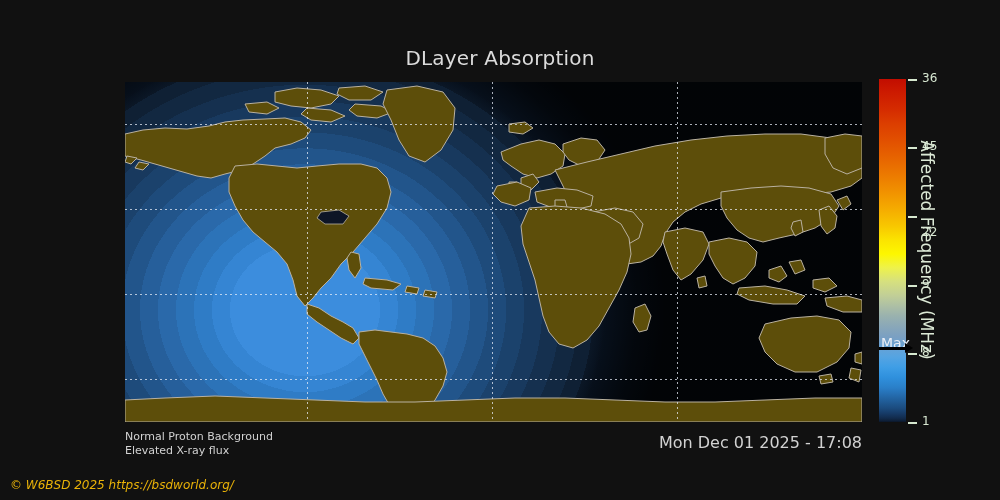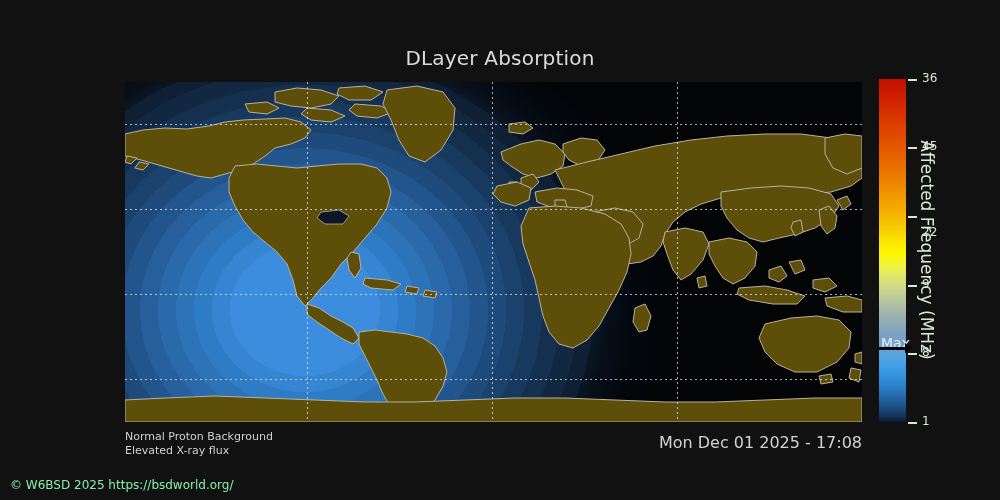--- a/index.html
+++ b/index.html
@@ -248,21 +248,22 @@
     font-size: 16px;
     color: #d2d2d2;
     font-family: "DejaVu Sans", sans-serif;
   }
 
   .copyright {
     position: absolute;
     left: 10px;
     top: 478px;
     font-size: 12px;
-    color: #86efac;
+    font-style: italic;
+    color: #eab308;
     font-family: "DejaVu Sans", sans-serif;
     white-space: nowrap;
   }
 </style>
 </head>
 <body>
 
 <div id="app">
 
   <div class="title">DLayer Absorption</div>

